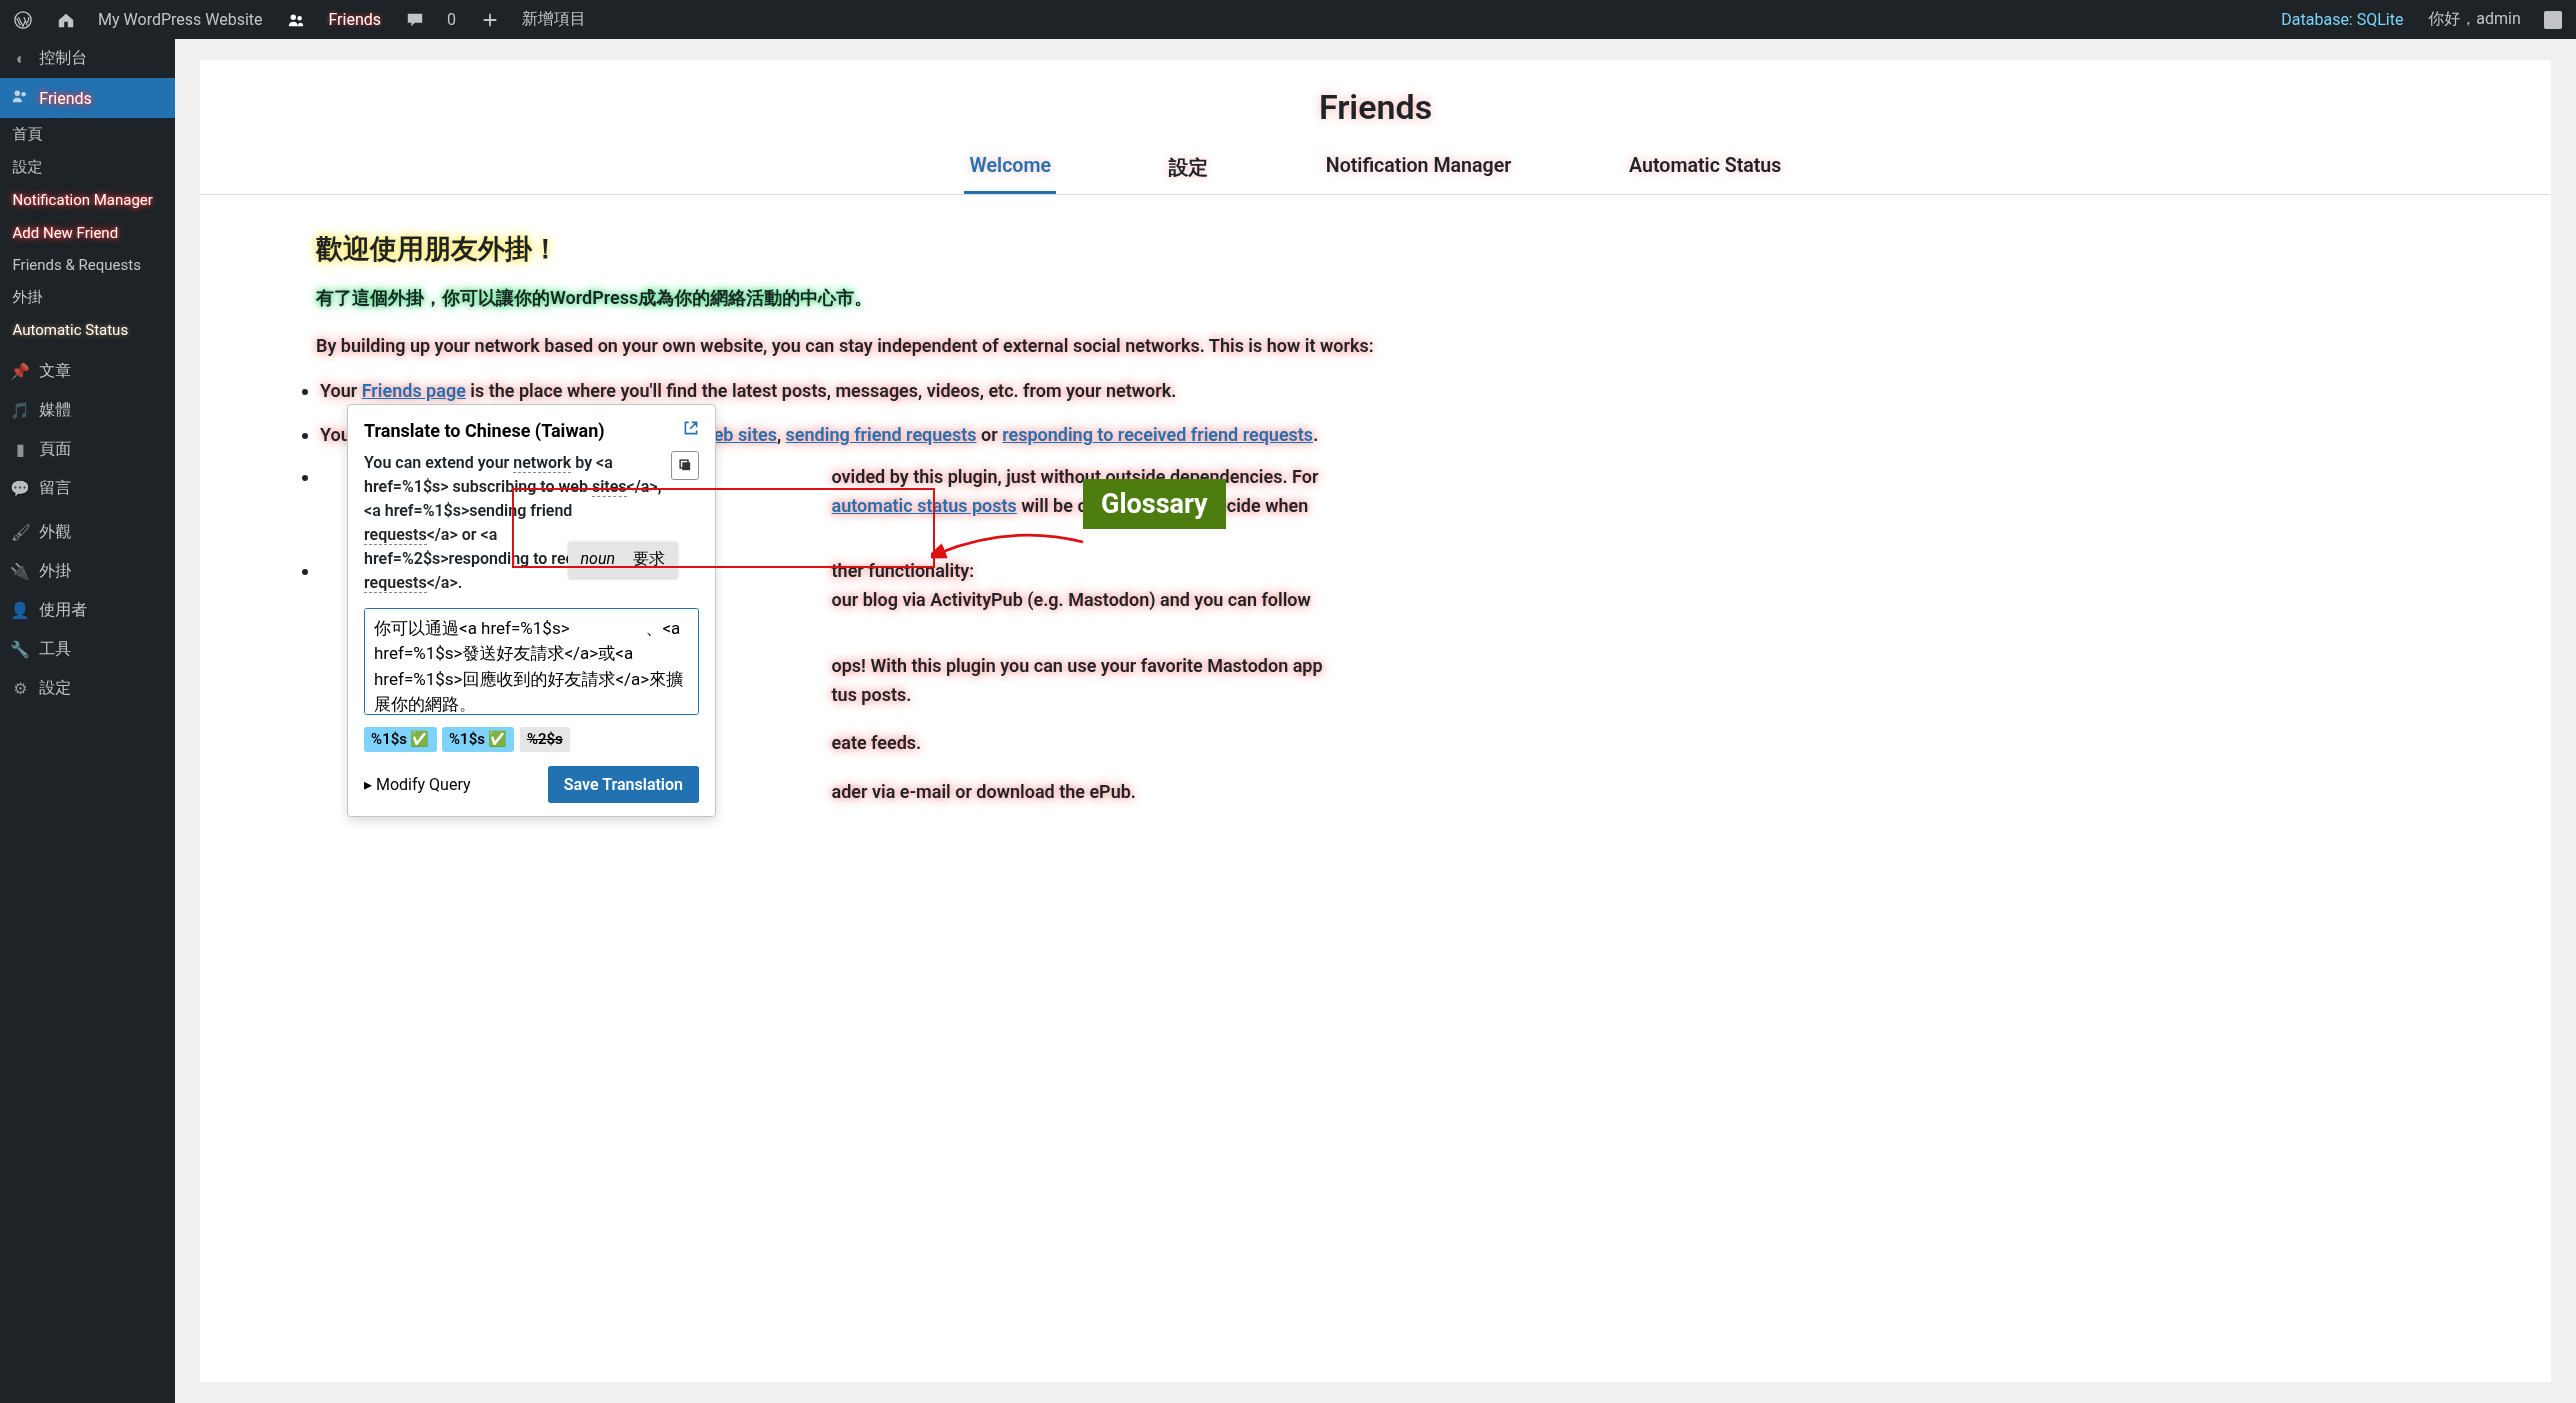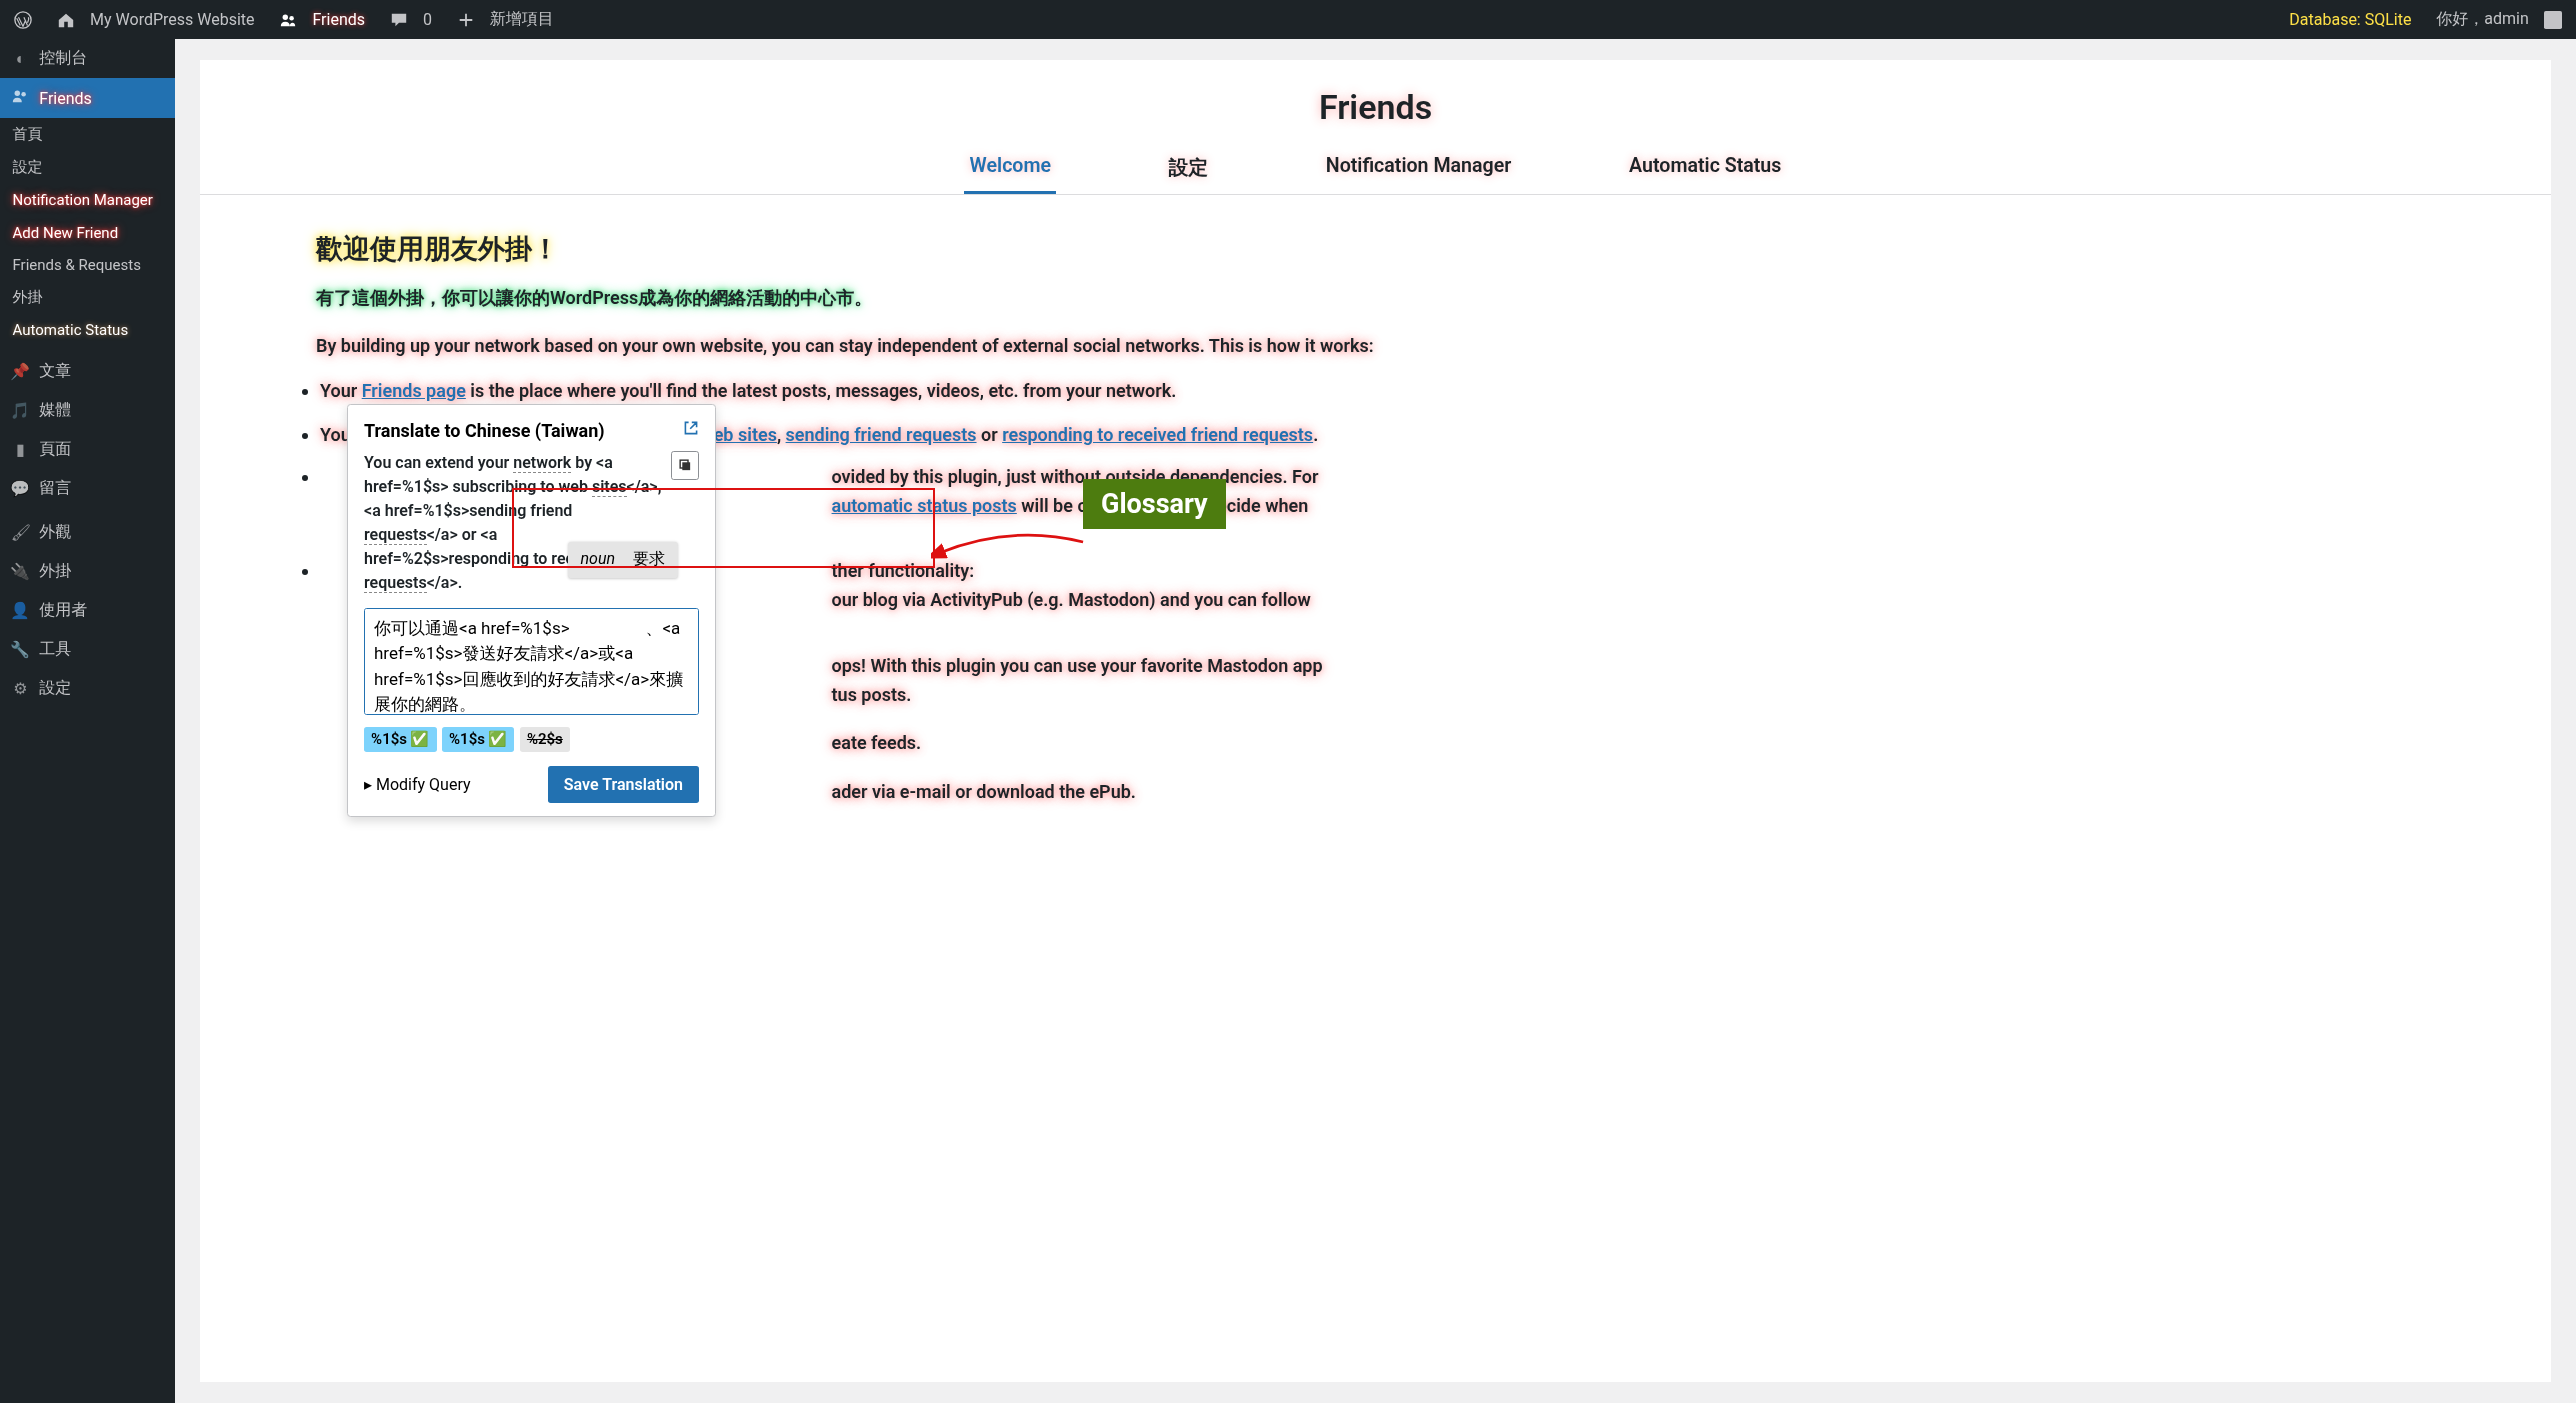--- a/index.html
+++ b/index.html
@@ -2,23 +2,23 @@
 <html style="font-size:14.3px"><head>
 <meta charset="utf-8">
 <style>
 * { margin: 0; padding: 0; box-sizing: border-box; font-family: -apple-system, BlinkMacSystemFont, "Segoe UI", Roboto, sans-serif; }
 body { background: #f0f0f1; width: 2576px; height: 1404px; transform-origin: top left; overflow: hidden; }
 
 
 .adminbar { height: 39px; background: #1d2327; color: #c3c4c7; display: flex; align-items: center; padding: 0 7.1px; font-size: 16px; }
 .adminbar .left { display: flex; align-items: center; gap: 10.7px; flex: 1; }
 .adminbar .right { display: flex; align-items: center; gap: 10.7px; }
-.adminbar .item { display: flex; align-items: center; gap: 15px; padding: 0 7.1px; height: 39px; cursor: pointer; }
+.adminbar .item { display: flex; align-items: center; gap: 23px; padding: 0 7.1px; height: 39px; cursor: pointer; }
 .adminbar .glow-red { text-shadow: 0 0 5.4px #ff3a3a; color: #fff; }
-.adminbar .db { color: #fde047; }
+.adminbar .db { color: #7dd3fc; }
 .adminbar .avatar { width: 18px; height: 18px; background: #c3c4c7; border-radius: 1.8px; }
 
 
 .sidebar { position: absolute; top: 39px; left: 0; width: 175px; bottom: 0; background: #1d2327; color: #c3c4c7; font-size: 16px; }
 .sidebar .menu-item { display: flex; align-items: center; gap: 9px; padding: 9px 10.7px; cursor: pointer; position: relative; }
 .sidebar .menu-item.current { background: #2271b1; color: #fff; }
 .sidebar .menu-item.current::after { content: ""; position: absolute; right: -7.1px; top: 50%; transform: translateY(-50%); border: 7.1px solid transparent; border-right-color: #f0f0f1; }
 .sidebar .sub-item { padding: 7.1px 10.7px 7.1px 12.5px; cursor: pointer; font-size: 15px; color: #c3c4c7; }
 .sidebar .glow-red { text-shadow: 0 0 9px #ff3a3a, 0 0 3.6px #ff3a3a; color: #fff; }
 .sidebar .glow-soft { text-shadow: 0 0 5.4px #b85; color: #fff; }

